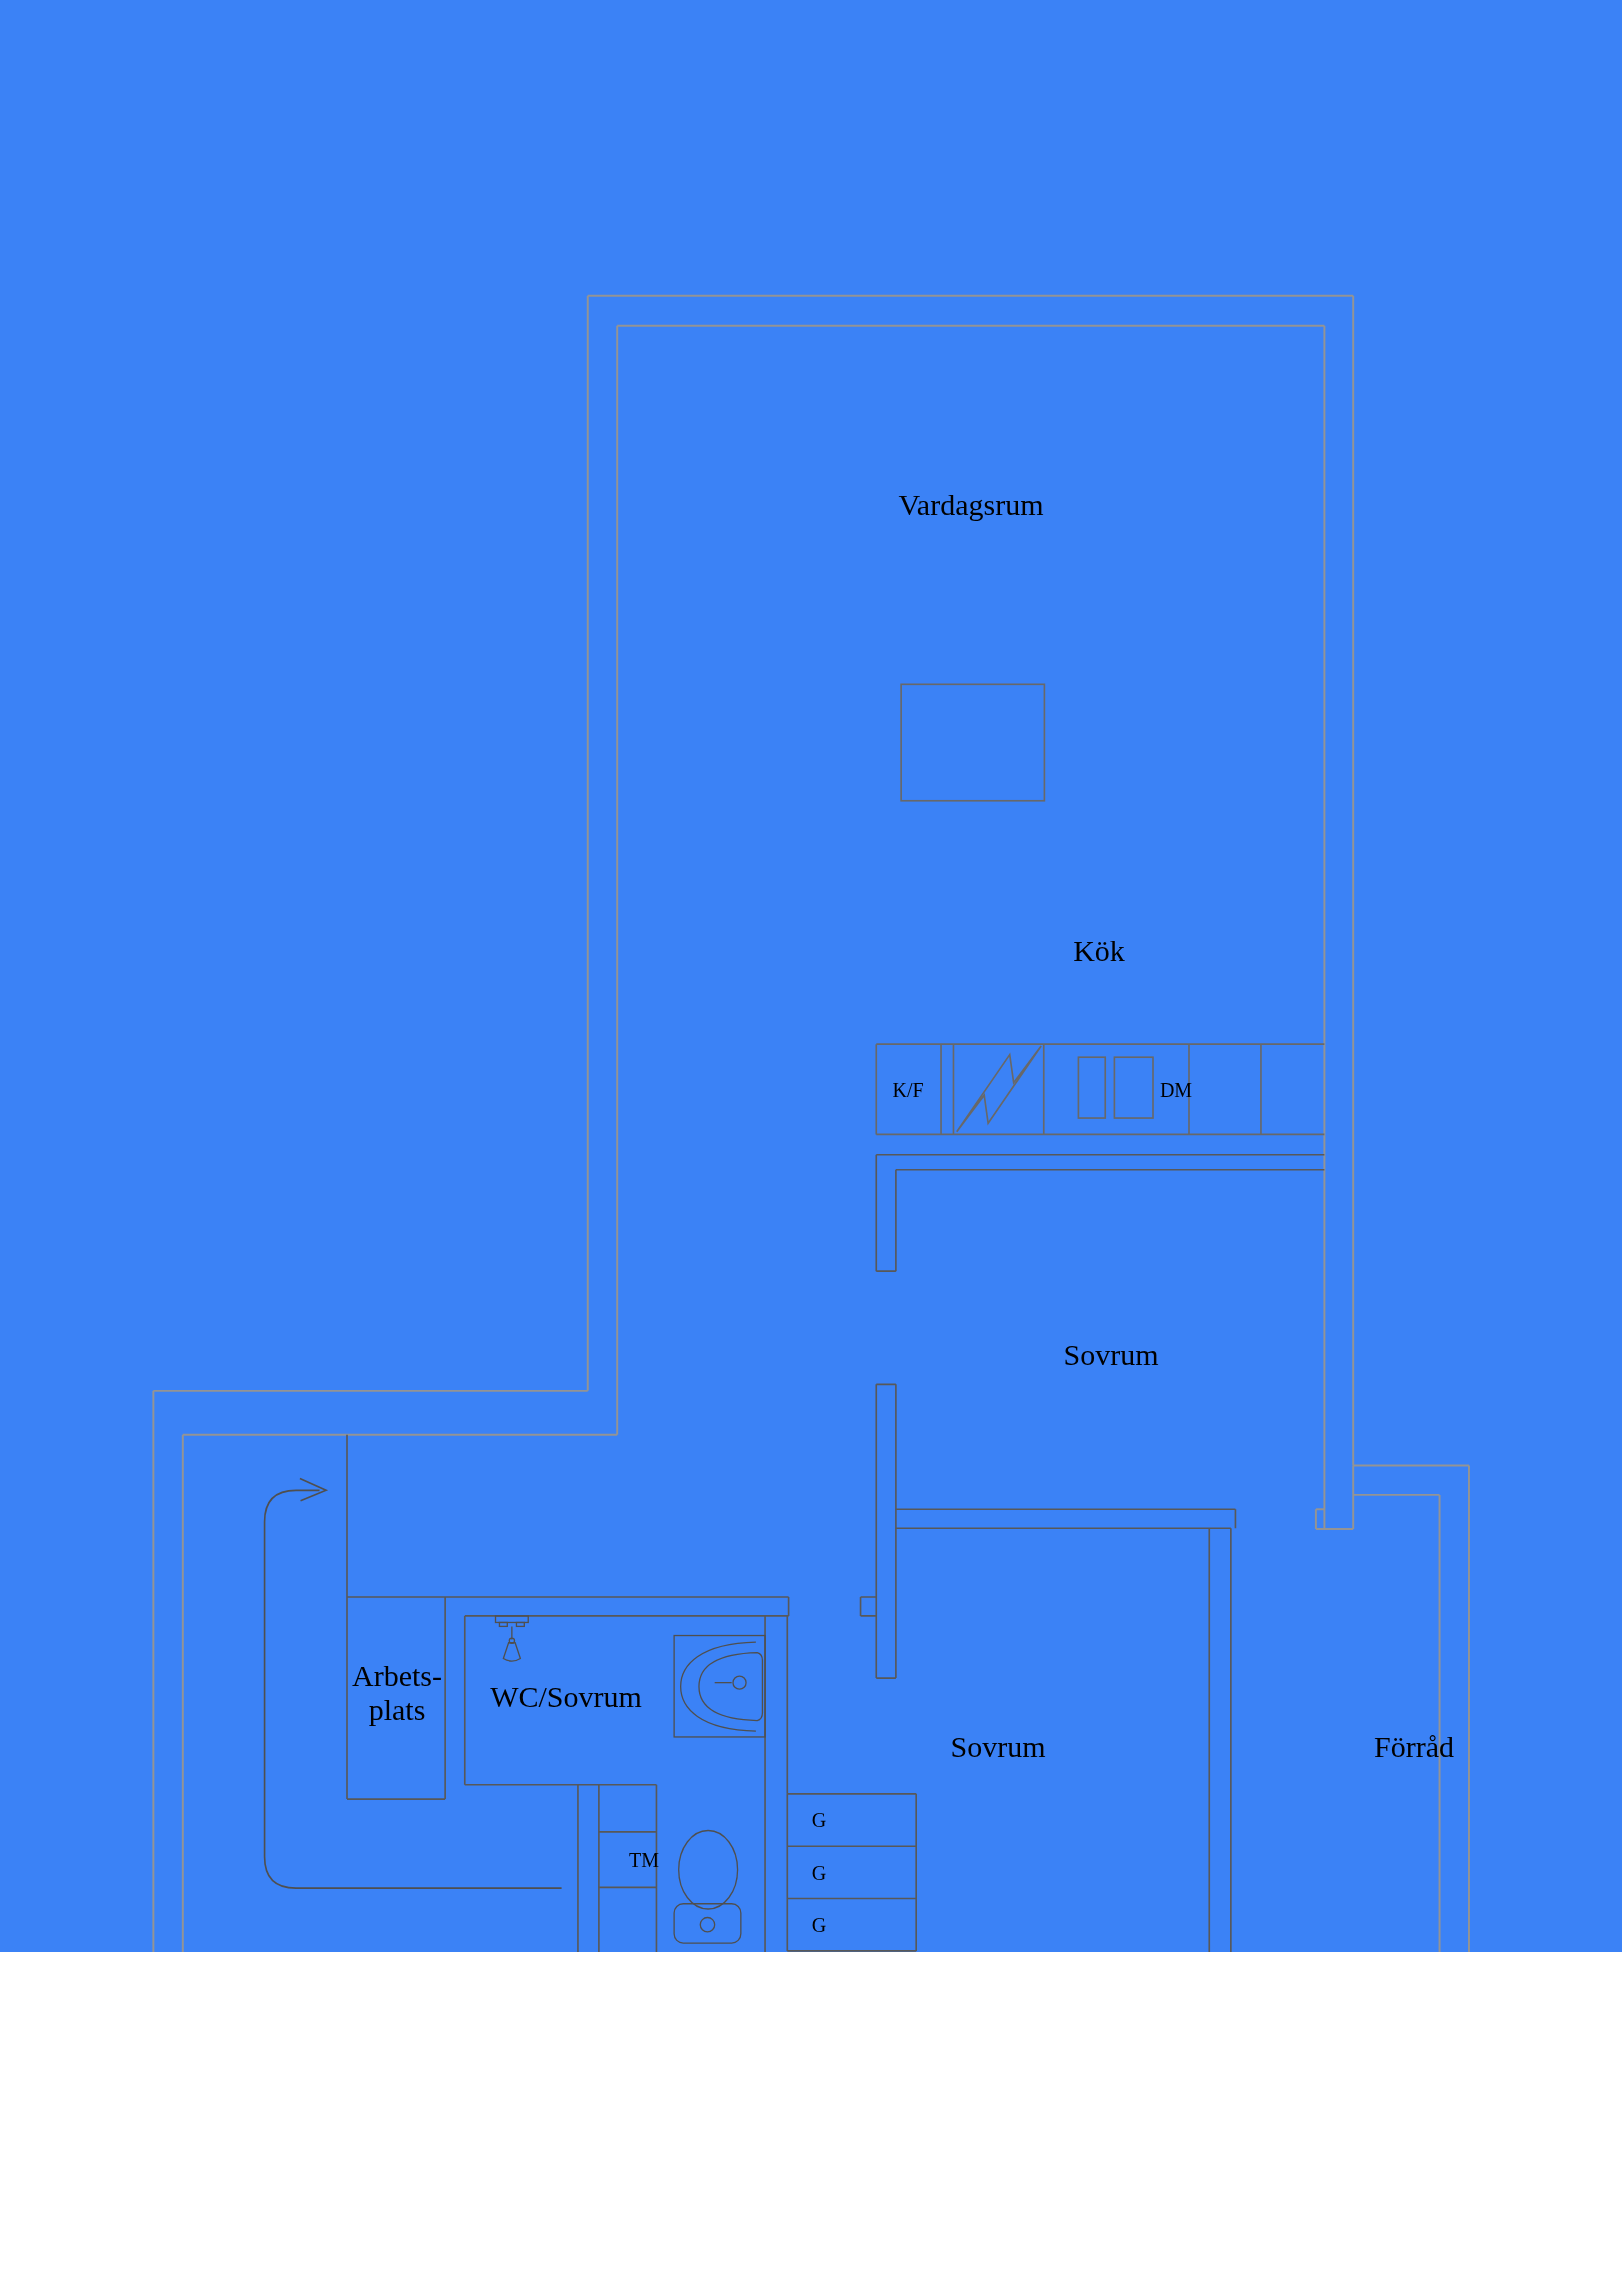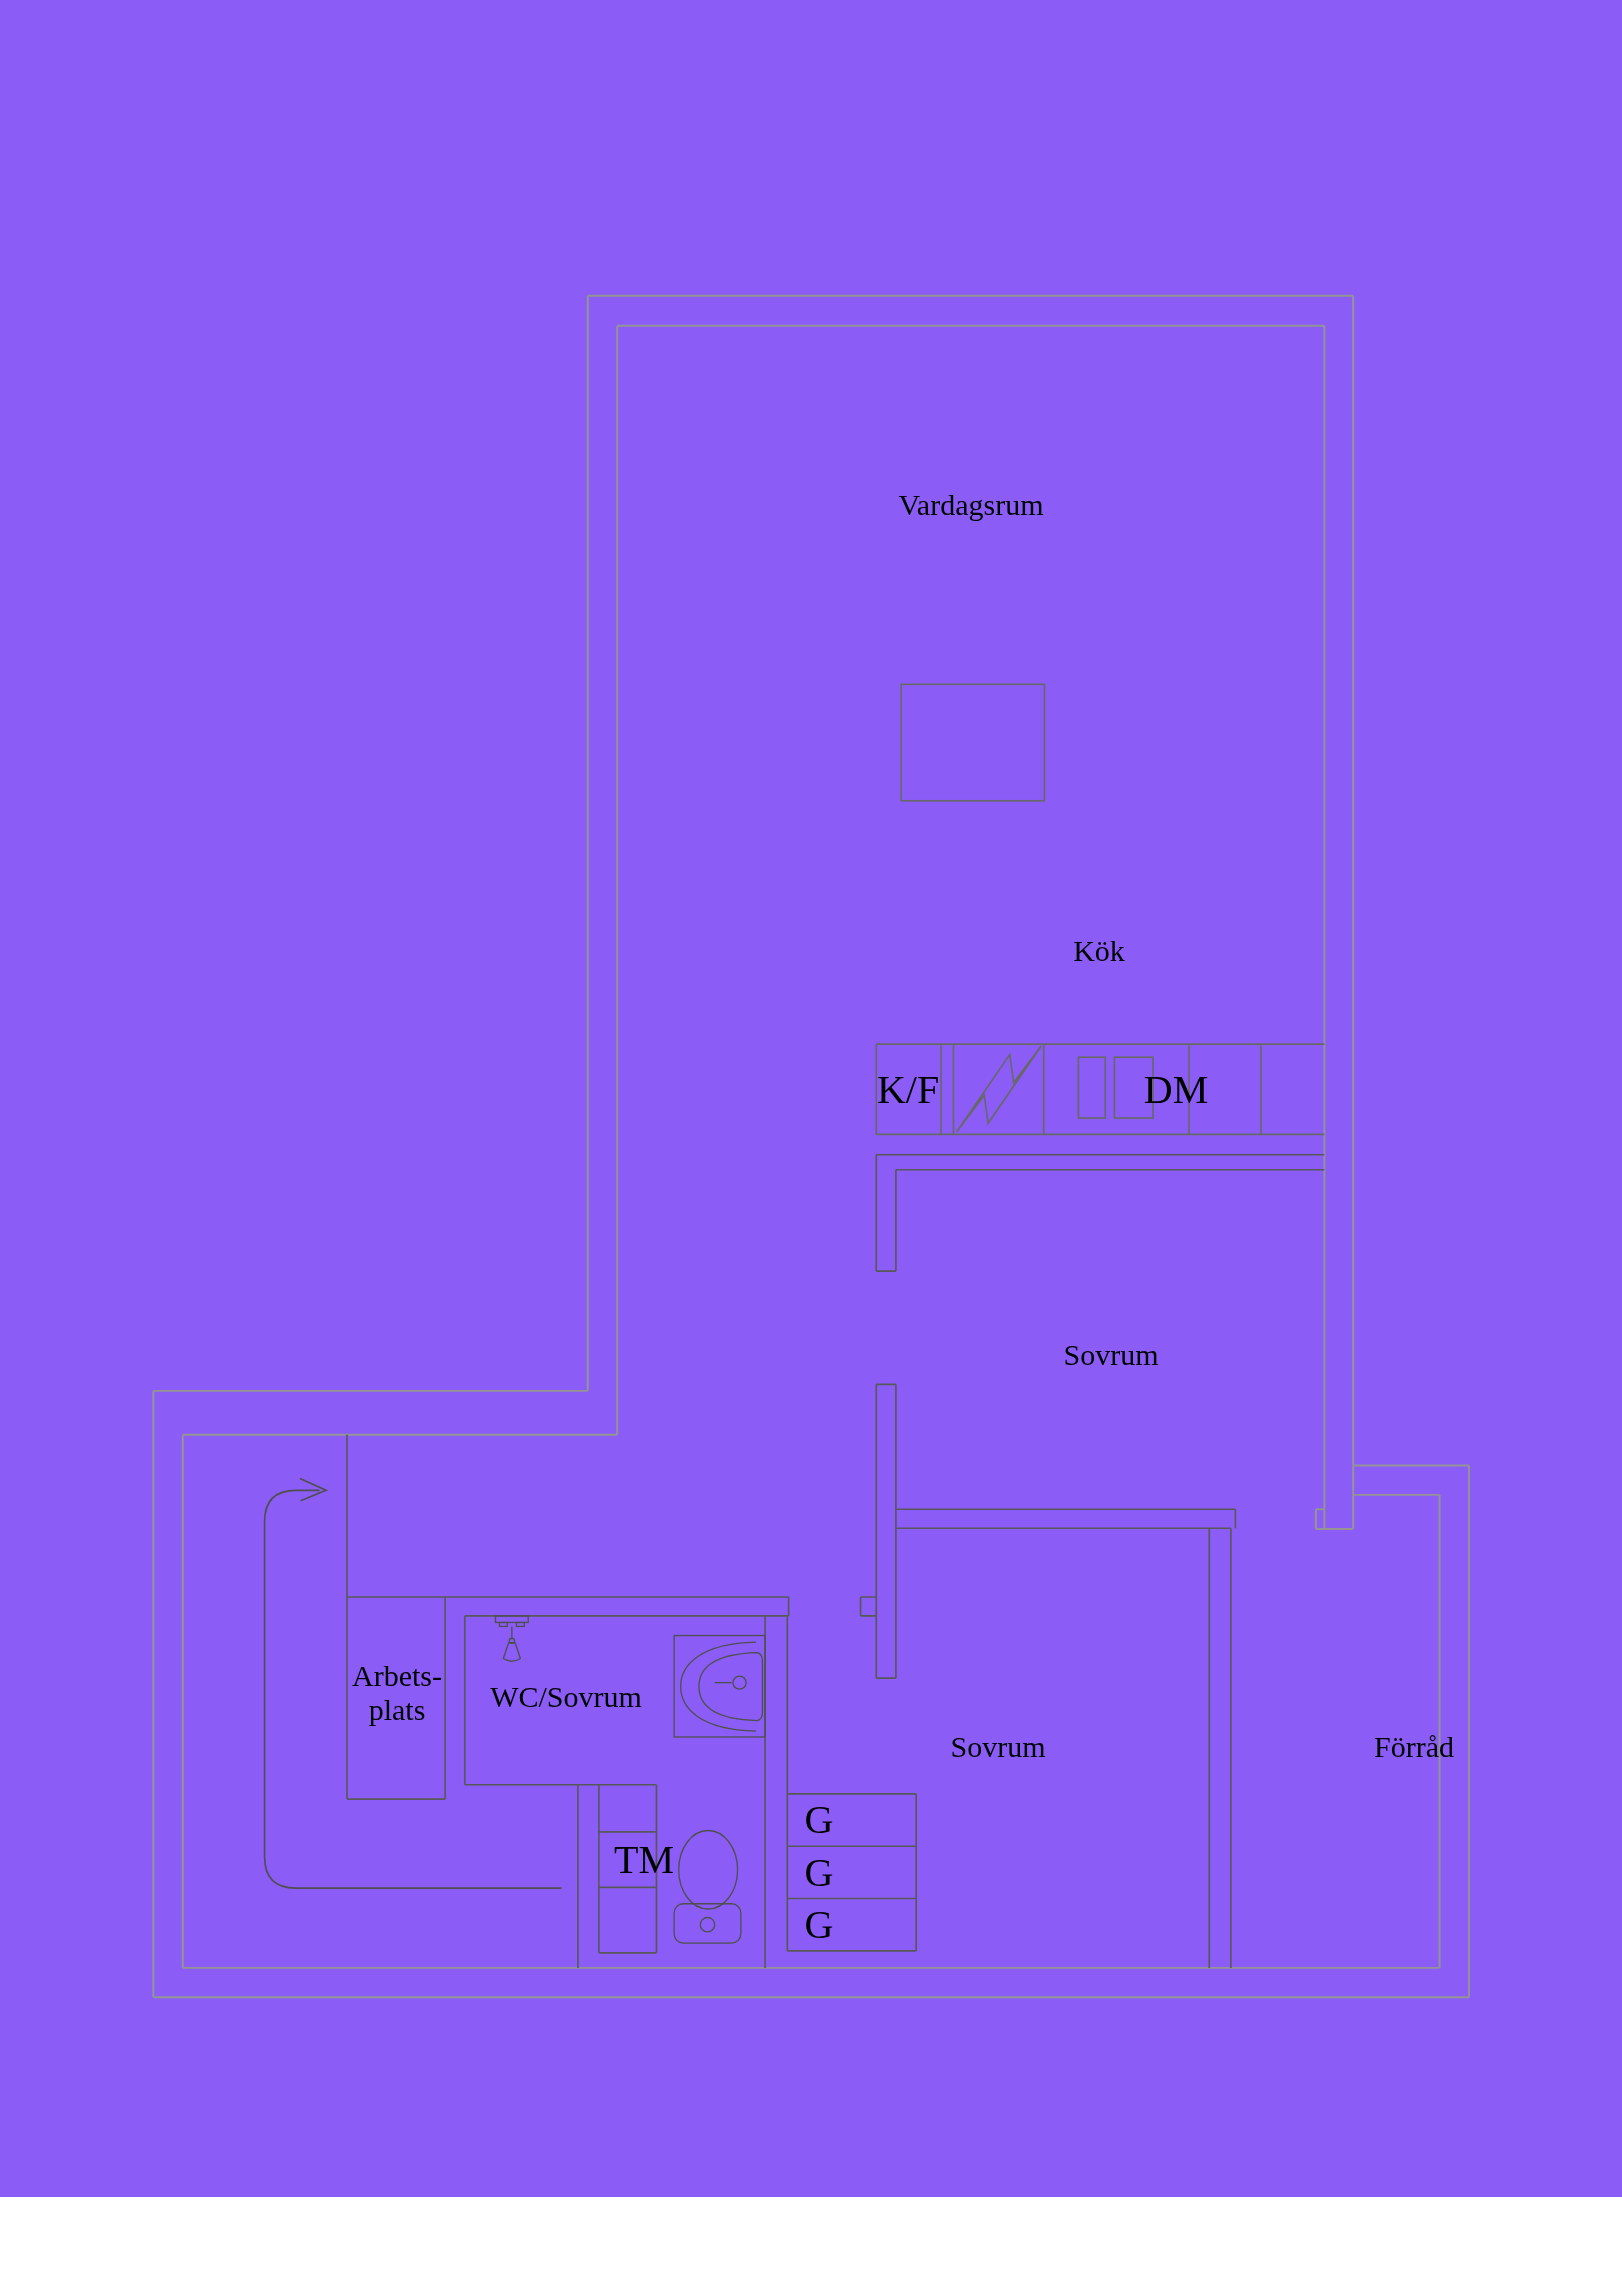--- a/index.html
+++ b/index.html
@@ -1,21 +1,21 @@
 <!DOCTYPE html>
 <html style="font-size:10.5px"><head>
 <meta charset="utf-8">
 <style>
   html,body{margin:0;padding:0;background:#fff;}
-  #canvas{position:relative;width:1623px;height:2197px;background:#8b5cf6;overflow:hidden;
+  #canvas{position:relative;width:1623px;height:1952px;background:#3b82f6;overflow:hidden;
           font-family:"Liberation Serif",serif;}
   #plan-svg{position:absolute;left:0;top:0;width:1623px;height:2295px;}
   .label{position:absolute;transform:translate(-50%,-50%);font-size:30px;line-height:1.12;
          color:#000;white-space:nowrap;text-align:center;}
-  .label.small{font-size:40px;}
+  .label.small{font-size:20px;}
 </style>
 </head>
 <body>
 
 <div id="canvas">
 
   <svg id="plan-svg" viewBox="0 0 2480 3508">
 
     <g fill="none" stroke="#949494" stroke-width="3">
       <path d="M898,452 H2068 M898,452 V2126 M2068,452 V2240 M2068,2240 H2245 M2245,2240 V3053

